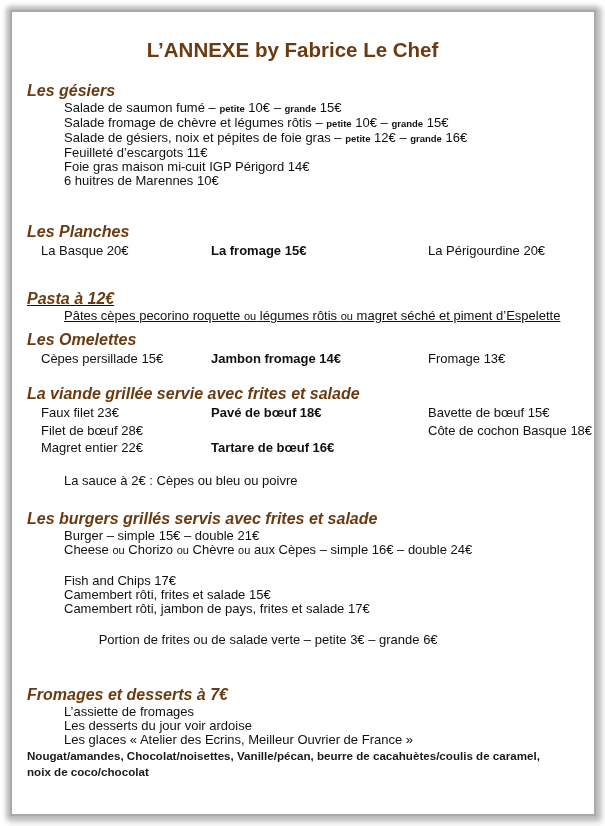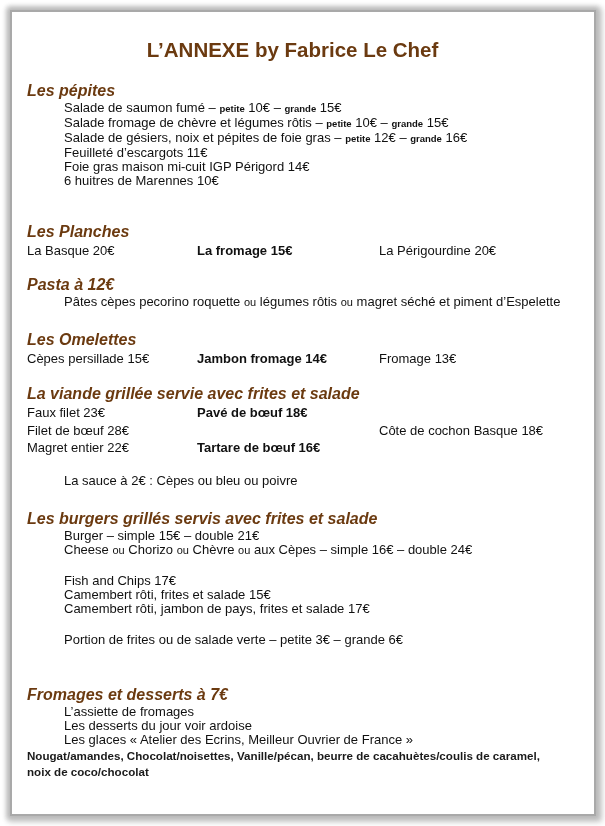--- a/index.html
+++ b/index.html
@@ -18,91 +18,92 @@
   }
   .section { position: absolute; left: 27px; }
   .h {
     font-weight: bold; font-style: italic; font-size: 16px; color: #6b3a10;
     line-height: 20px; margin: 0;
   }
   .line { font-size: 13px; line-height: 14px; white-space: nowrap; margin-left: 37px; }
   .sm { font-size: 9.5px; font-weight: bold; }
   .ou { font-size: 11px; }
   .row { position: relative; height: 17.6px; font-size: 13px; line-height: 17.6px; white-space: nowrap; }
-  .row span { position: absolute; top: 0; }
+  .row span { position: absolute; top: 0; margin-left: 14px; }
   .c1 { left: 0; }
   .c2 { left: 170px; font-weight: bold; }
-  .c3 { left: 352px; }
+  .c3 { left: 387px; }
   .small-bold { font-size: 11.6px; font-weight: bold; line-height: 15.5px; white-space: nowrap; color: #1a1a1a; }
 </style>
 </head>
 <body>
 
 <div class="frame"></div>
 
 <div class="title">L’ANNEXE by Fabrice Le Chef</div>
 
 <div class="section" style="top:81px;">
-  <div class="h">Les pépites</div>
+  <div class="h">Les gésiers</div>
   <div class="line"><span>Salade de saumon fumé – </span><span class="sm">petite</span><span> 10€ – </span><span class="sm">grande</span><span> 15€</span></div>
   <div class="line"><span>Salade fromage de chèvre et légumes rôtis – </span><span class="sm">petite</span><span> 10€ – </span><span class="sm">grande</span><span> 15€</span></div>
   <div class="line"><span>Salade de gésiers, noix et pépites de foie gras – </span><span class="sm">petite</span><span> 12€ – </span><span class="sm">grande</span><span> 16€</span></div>
   <div class="line">Feuilleté d’escargots 11€</div>
   <div class="line">Foie gras maison mi-cuit IGP Périgord 14€</div>
   <div class="line">6 huitres de Marennes 10€</div>
 </div>
 
 <div class="section" style="top:222px; width:570px;">
   <div class="h">Les Planches</div>
   <div class="row">
     <span class="c1">La Basque 20€</span>
     <span class="c2">La fromage 15€</span>
     <span class="c3">La Périgourdine 20€</span>
   </div>
 </div>
 
-<div class="section" style="top:275px;">
+<div class="section" style="top:289px;text-decoration:underline;">
   <div class="h">Pasta à 12€</div>
   <div class="line"><span>Pâtes cèpes pecorino roquette </span><span class="ou">ou</span><span> légumes rôtis </span><span class="ou">ou</span><span> magret séché et piment d’Espelette</span></div>
 </div>
 
 <div class="section" style="top:330px; width:570px;">
   <div class="h">Les Omelettes</div>
   <div class="row">
     <span class="c1">Cèpes persillade 15€</span>
     <span class="c2">Jambon fromage 14€</span>
     <span class="c3">Fromage 13€</span>
   </div>
 </div>
 
 <div class="section" style="top:384px; width:570px;">
   <div class="h">La viande grillée servie avec frites et salade</div>
   <div class="row">
     <span class="c1">Faux filet 23€</span>
     <span class="c2">Pavé de bœuf 18€</span>
+    <span class="c3">Bavette de bœuf 15€</span>
   </div>
   <div class="row">
     <span class="c1">Filet de bœuf 28€</span>
     <span class="c3">Côte de cochon Basque 18€</span>
   </div>
   <div class="row">
     <span class="c1">Magret entier 22€</span>
     <span class="c2">Tartare de bœuf 16€</span>
   </div>
   <div class="line" style="margin-top:17px;">La sauce à 2€ : Cèpes ou bleu ou poivre</div>
 </div>
 
 <div class="section" style="top:509px;">
   <div class="h">Les burgers grillés servis avec frites et salade</div>
   <div class="line">Burger – simple 15€ – double 21€</div>
   <div class="line"><span>Cheese </span><span class="ou">ou</span><span> Chorizo </span><span class="ou">ou</span><span> Chèvre </span><span class="ou">ou</span><span> aux Cèpes – simple 16€ – double 24€</span></div>
   <div class="line" style="margin-top:17px;">Fish and Chips 17€</div>
   <div class="line">Camembert rôti, frites et salade 15€</div>
   <div class="line">Camembert rôti, jambon de pays, frites et salade 17€</div>
-  <div class="line" style="margin-top:17px;">Portion de frites ou de salade verte – petite 3€ – grande 6€</div>
+  <div class="line" style="margin-top:17px;text-align:center;">Portion de frites ou de salade verte – petite 3€ – grande 6€</div>
 </div>
 
 <div class="section" style="top:685px;">
   <div class="h">Fromages et desserts à 7€</div>
   <div class="line">L’assiette de fromages</div>
   <div class="line">Les desserts du jour voir ardoise</div>
   <div class="line">Les glaces « Atelier des Ecrins, Meilleur Ouvrier de France »</div>
   <div class="small-bold" style="margin-top:1px;">Nougat/amandes, Chocolat/noisettes, Vanille/pécan, beurre de cacahuètes/coulis de caramel,</div>
   <div class="small-bold">noix de coco/chocolat</div>
 </div>

